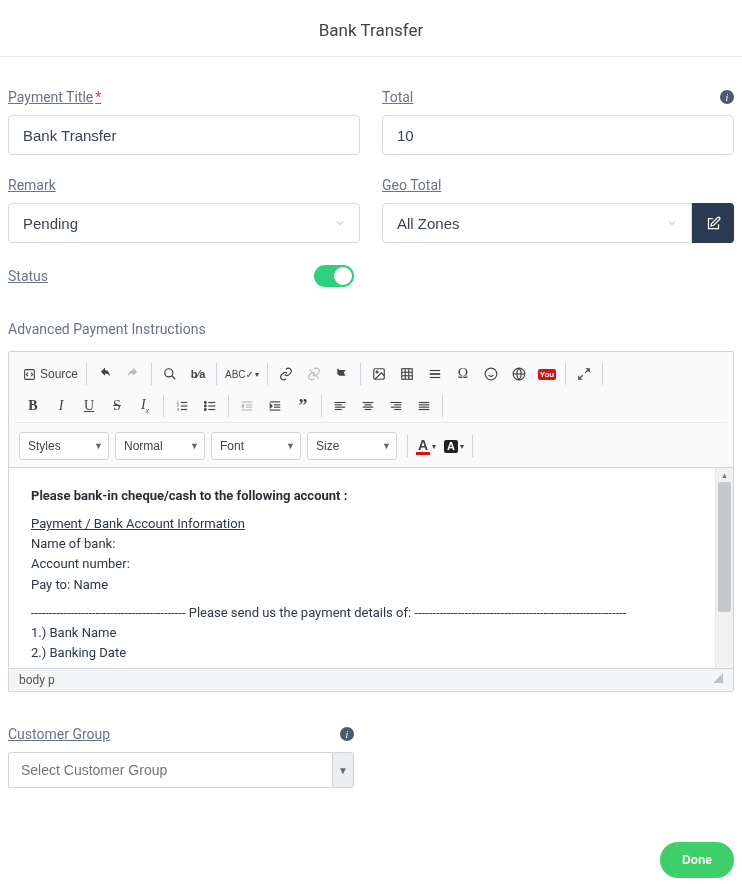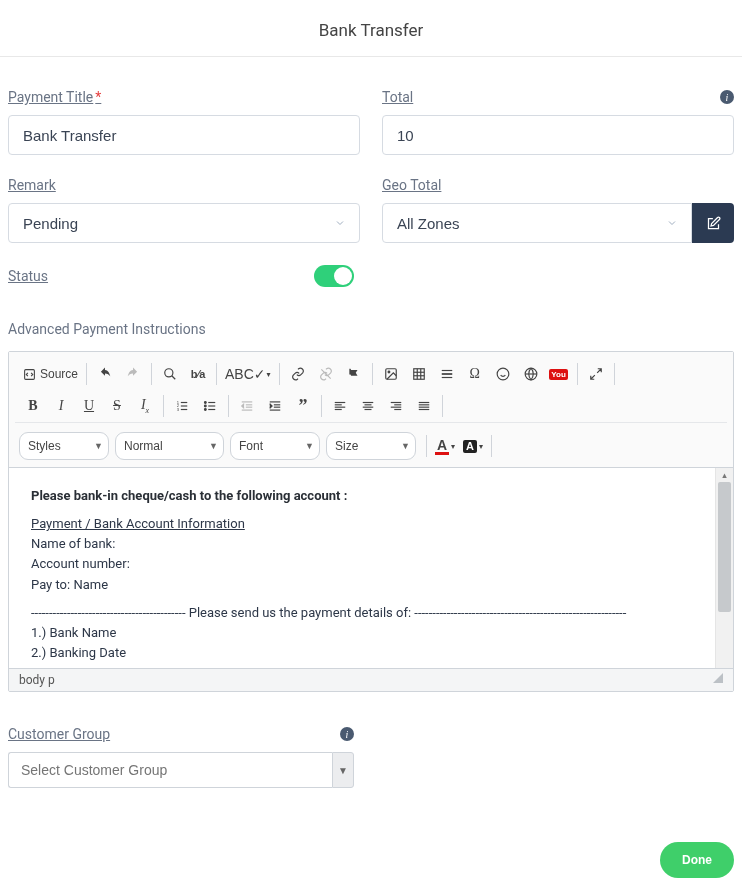--- a/index.html
+++ b/index.html
@@ -95,21 +95,21 @@
     padding:0 4px;
   }
   .tsep { width:1px; height:22px; background:#d0d4da; margin:0 4px; }
   .tdrop {
     height:28px;
     border:1px solid #cfd4da;
     background:#fff;
     font-size:12px;
     color:#444;
     padding:0 22px 0 8px;
-    border-radius:9px;
+    border-radius:3px;
     cursor:pointer;
     appearance:none; -webkit-appearance:none;
     position:relative;
   }
   .tdrop-wrap { position:relative; margin:3px 6px 3px 0; }
   .tdrop-wrap .tchev { position:absolute; right:6px; top:50%; transform:translateY(-50%); font-size:9px; color:#666; pointer-events:none;}
   .toolbar-row { display:flex; flex-wrap:wrap; align-items:center; width:100%; padding:2px 4px;}
   .editor-body {
     position:relative;
     height:200px;
@@ -279,21 +279,21 @@
                 <circle cx="10" cy="10" r="7"></circle>
                 <line x1="21" y1="21" x2="15" y2="15"></line>
               </svg>
             </span>
           </button>
         <button class="tbtn">
             <span style="font-size:11px;font-weight:600">b⁄a</span>
           </button>
         <span class="tsep"></span>
         <button class="tbtn" style="gap:1px">
-            <span style="font-size:14px">ABC✓</span>
+            <span style="font-size:10px">ABC✓</span>
             <span style="font-size:8px">▾</span>
           </button>
         <span class="tsep"></span>
         <button class="tbtn">
             <span>
               <svg width="14" height="14" viewBox="0 0 24 24" fill="none" stroke="currentColor" stroke-width="2">
                 <path d="M10 13a5 5 0 0 0 7 0l3-3a5 5 0 0 0-7-7l-1 1"></path>
                 <path d="M14 11a5 5 0 0 0-7 0l-3 3a5 5 0 0 0 7 7l1-1"></path>
               </svg>
             </span>
@@ -484,21 +484,21 @@
                 <line x1="3" y1="10" x2="21" y2="10"></line>
                 <line x1="3" y1="14" x2="21" y2="14"></line>
                 <line x1="3" y1="18" x2="21" y2="18"></line>
               </svg>
             </span>
           </button>
         <span class="tsep"></span>
       </div>
       <div class="toolbar-row" style="border-top:1px solid #e5e7ea; padding-top:6px;">
         <div class="tdrop-wrap"><select class="tdrop" style="width:90px"><option>Styles</option></select><span class="tchev">▼</span></div>
-        <div class="tdrop-wrap"><select class="tdrop" style="width:109px"><option>Normal</option></select><span class="tchev">▼</span></div>
+        <div class="tdrop-wrap"><select class="tdrop" style="width:90px"><option>Normal</option></select><span class="tchev">▼</span></div>
         <div class="tdrop-wrap"><select class="tdrop" style="width:90px"><option>Font</option></select><span class="tchev">▼</span></div>
         <div class="tdrop-wrap"><select class="tdrop" style="width:90px"><option>Size</option></select><span class="tchev">▼</span></div>
         <span class="tsep"></span>
         <button class="tbtn" style="gap:2px">
           <span class="font-color-ind">
               <span style="font-weight:700">A</span>
               <span class="bar" style="background:#d11"></span>
             </span>
           <span style="font-size:8px">▾</span>
         </button>

